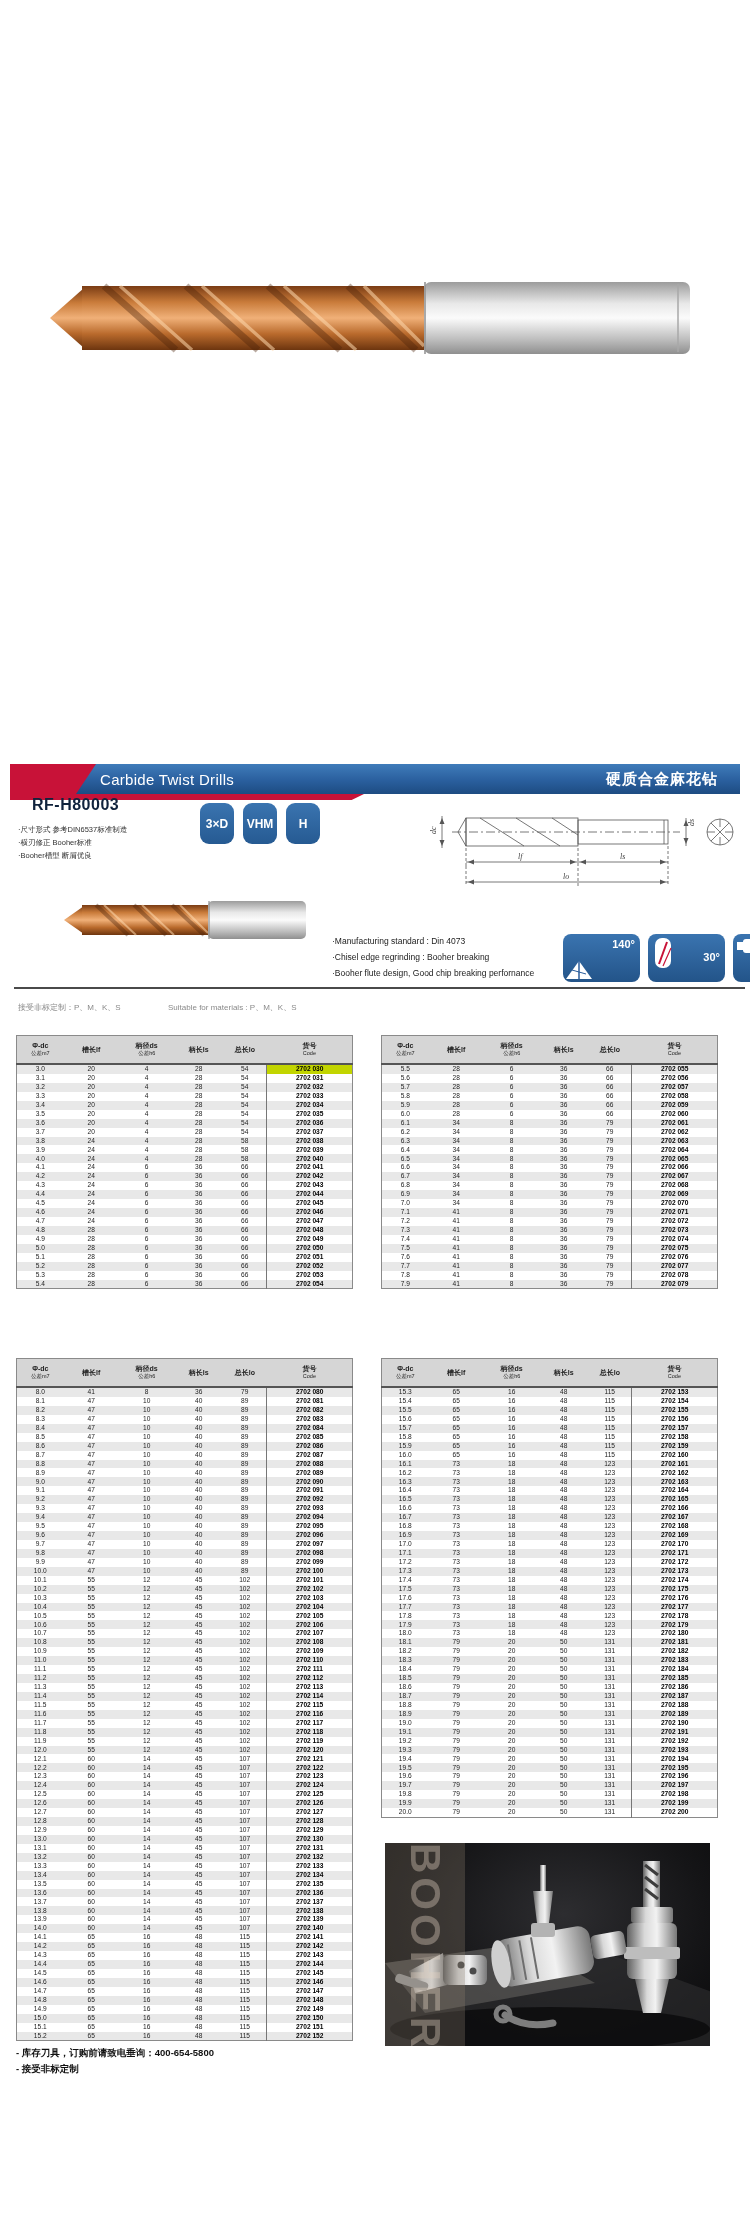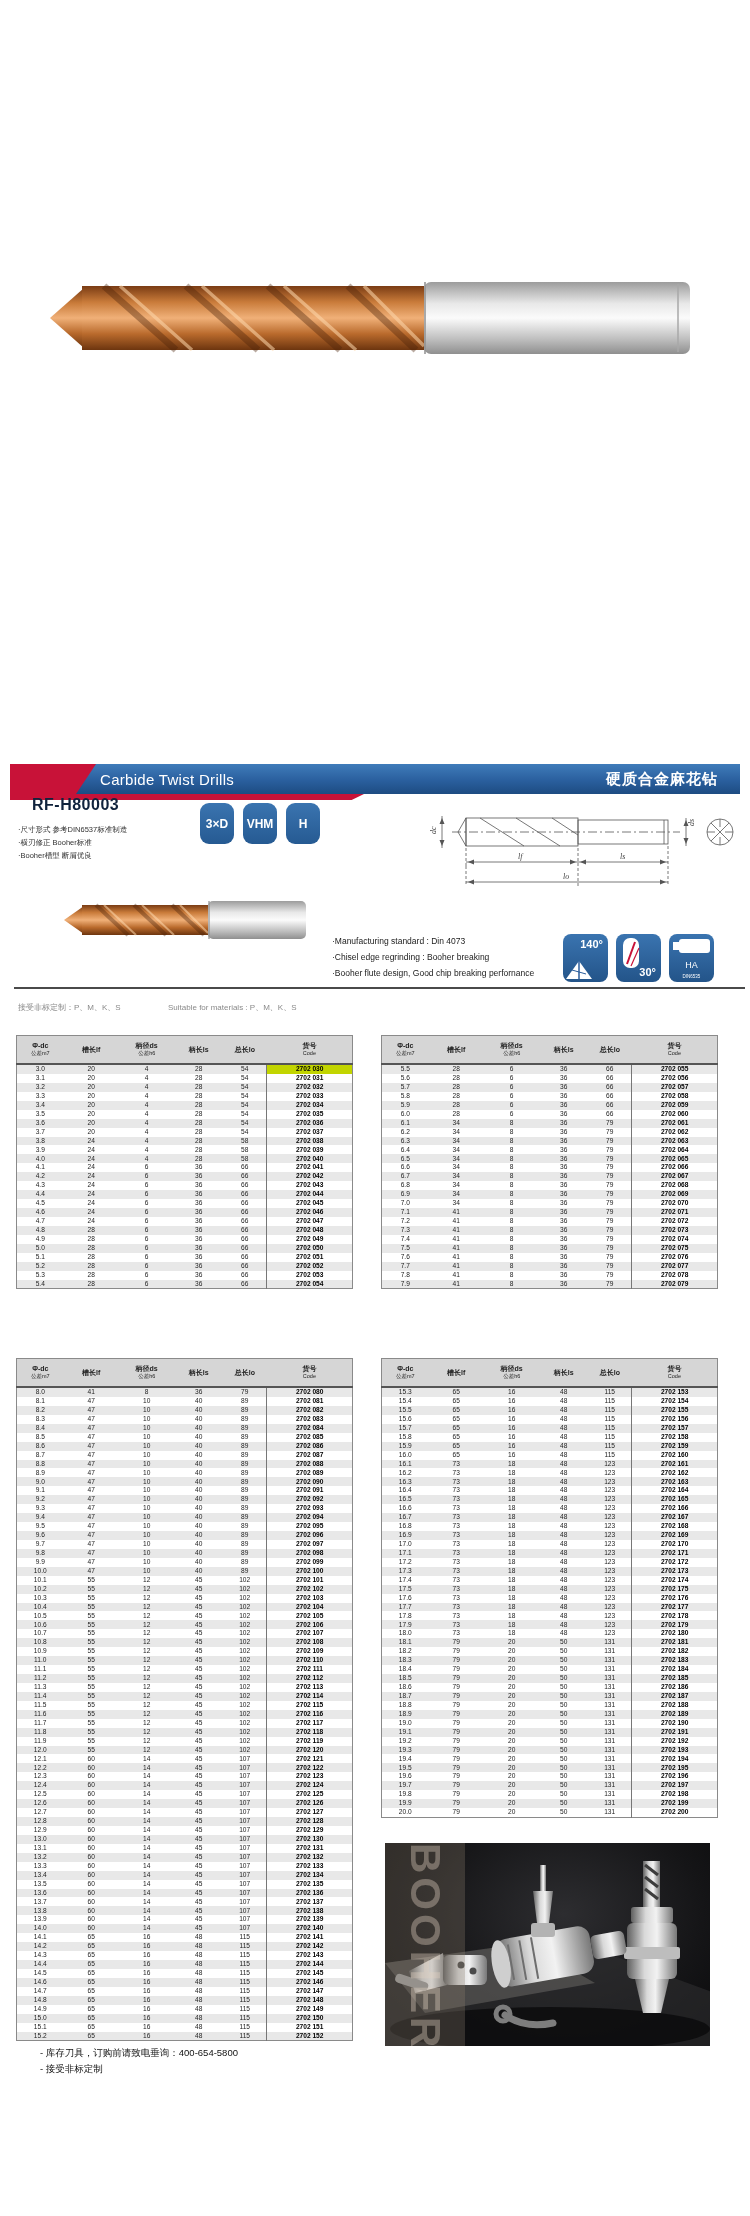--- a/index.html
+++ b/index.html
@@ -20,23 +20,23 @@
 
   
   .model{left:32px;top:796px;font-size:16px;font-weight:bold;color:#10233d;letter-spacing:.5px;}
   .spec-list{left:18px;top:823px;font-size:7.5px;color:#333;line-height:13px;}
   .size-badges{left:200px;top:803px;display:flex;gap:9px;}
   .size-badge{width:34px;height:41px;border-radius:9px;color:#fff;font-size:12px;font-weight:bold;
     background:linear-gradient(180deg,#3a74b0,#265a92);display:flex;align-items:center;justify-content:center;}
   .notes{left:332px;top:933px;font-size:8.5px;color:#222;line-height:16px;}
   .feature-badges{left:563px;top:934px;display:flex;gap:8px;}
   .feature-badge{width:45px;height:48px;border-radius:8px;position:relative;color:#fff;
-    background:linear-gradient(180deg,#3a74b0,#235489);overflow:hidden;}
+    background:linear-gradient(180deg,#3a74b0,#235489);overflow:hidden;padding-left:32px;}
   .fb-label-tr{position:absolute;top:4px;right:5px;font-size:11px;font-weight:bold;}
-  .fb-label-br{position:absolute;bottom:4px;right:5px;font-size:11px;font-weight:bold;}
+  .fb-label-br{position:absolute;bottom:19px;right:5px;font-size:11px;font-weight:bold;}
   .fb-ha{position:absolute;left:0;right:0;bottom:12px;text-align:center;font-size:9px;font-weight:normal;}
   .fb-din{position:absolute;left:0;right:0;bottom:3px;text-align:center;font-size:4.5px;}
   .divider{left:14px;top:987px;width:731px;height:2px;background:#4a4a4a;}
   .materials-zh{left:18px;top:1002px;font-size:8px;color:#8a8a8a;}
   .materials-en{left:168px;top:1002px;font-size:8px;color:#8a8a8a;}
 
   
   table.spec{position:absolute;border-collapse:collapse;table-layout:fixed;width:337px;
     border:1.5px solid #8a8a8a;background:#fff;}
   table.spec th{background:#d6d6d6;border-bottom:2px solid #555;padding:0;height:27px;
@@ -54,21 +54,21 @@
   #t4{left:381px;top:1358px;}
 
   
   .photo{left:385px;top:1843px;width:325px;height:203px;
     background:radial-gradient(ellipse at 55% 35%, #2d2d30 0%, #151517 55%, #060607 100%);overflow:hidden;}
   .photo-watermark{position:absolute;left:0;top:0;width:80px;height:100%;
     background:rgba(140,125,110,.30);}
   .photo-watermark span{writing-mode:vertical-rl;display:block;margin-left:18px;
     font-size:42px;font-weight:bold;color:rgba(225,210,195,.38);letter-spacing:4px;line-height:44px;}
 
-  .footer-notes{left:16px;top:2045px;font-size:9.5px;font-weight:400;color:#111;line-height:16px;margin-left:24px;}
+  .footer-notes{left:16px;top:2045px;font-size:9.5px;font-weight:700;color:#111;line-height:16px;}
 
   svg text{font-family:"Liberation Serif", serif;}
 </style>
 </head>
 <body>
 
 <svg class="abs" style="left:48px;top:272px;" width="648" height="92" viewBox="0 0 648 92">
   <defs>
     <linearGradient id="cop" x1="0" y1="0" x2="0" y2="1">
       <stop offset="0" stop-color="#7a3c14"></stop>

